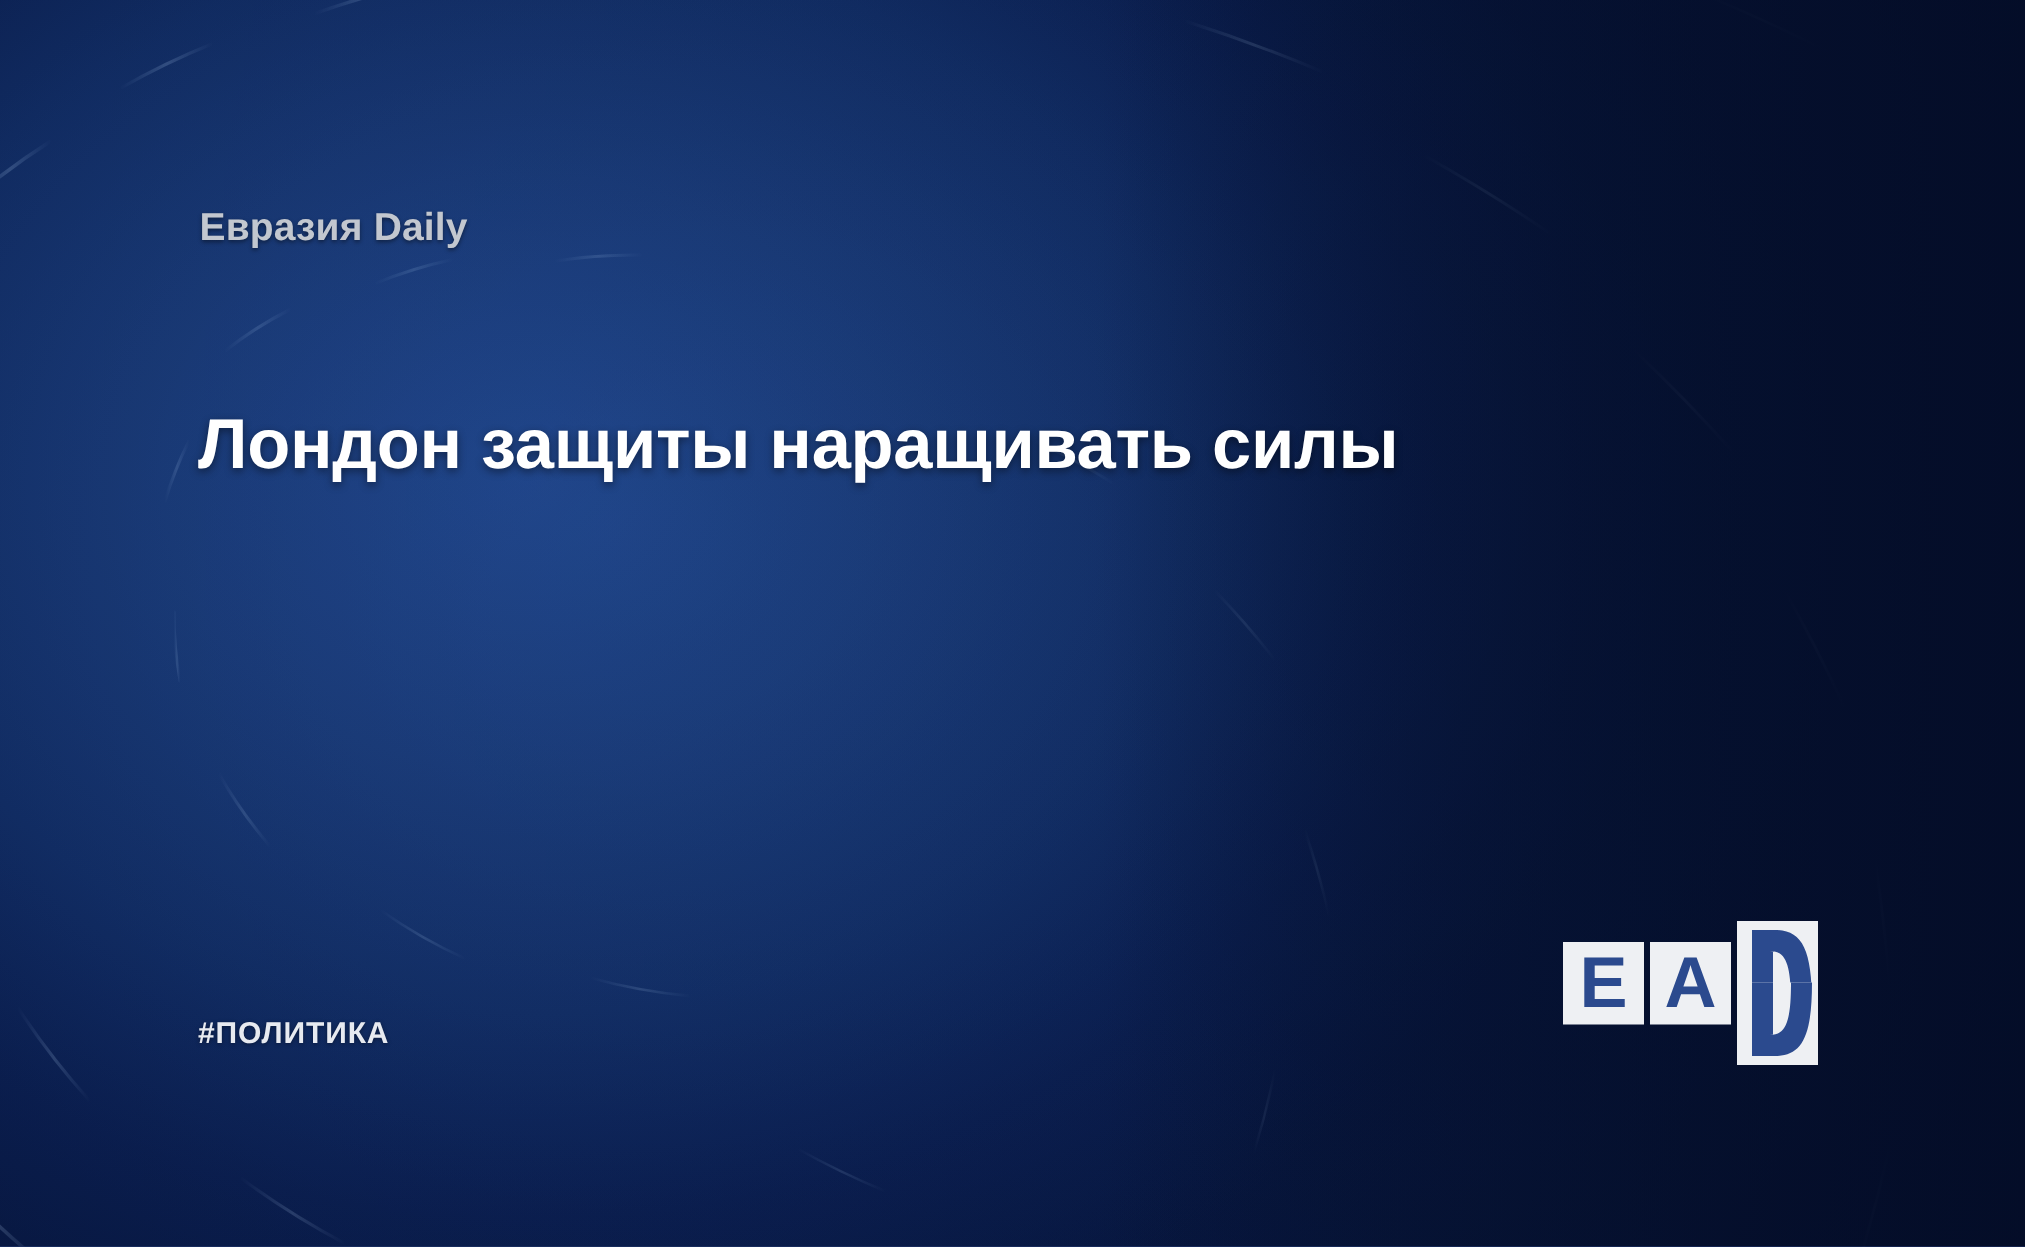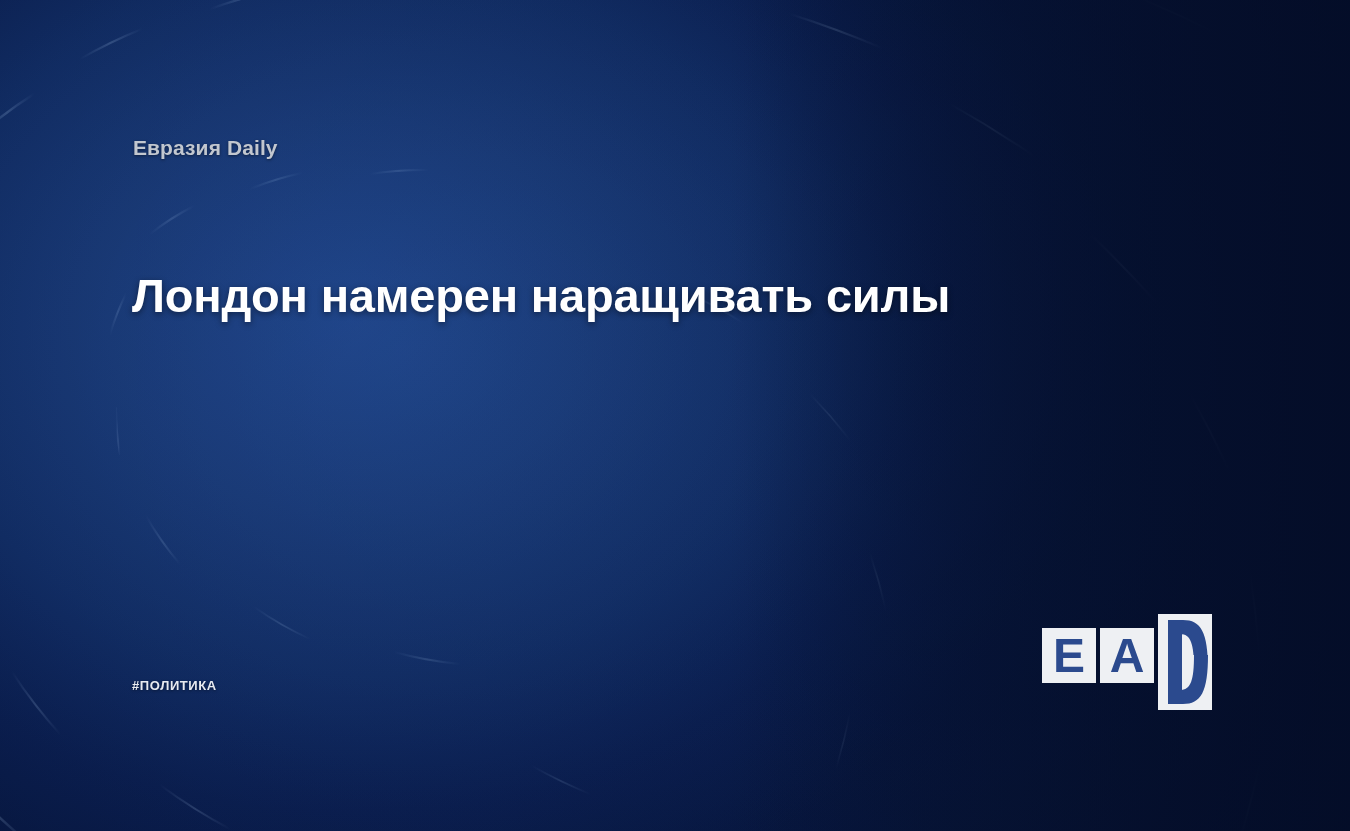--- a/index.html
+++ b/index.html
@@ -47,21 +47,21 @@
     opacity: .55;
     mix-blend-mode: screen;
     pointer-events: none;
   }
 
   
   .brand {
     position: absolute;
     left: 133px;
     top: 136px;
-    font-size: 21px;
+    font-size: 26px;
     font-weight: bold;
     letter-spacing: .1px;
     color: #c2c7cf;
     text-shadow: 0 1px 3px rgba(0,0,0,.45);
     white-space: nowrap;
   }
 
   
   .headline {
     position: absolute;
@@ -75,21 +75,21 @@
     letter-spacing: -0.2px;
     text-shadow: 0 2px 6px rgba(0,0,0,.45);
   }
   .headline .hl-line { display: block; white-space: nowrap; }
 
   
   .tag {
     position: absolute;
     left: 132px;
     top: 678px;
-    font-size: 13px;
+    font-size: 20px;
     font-weight: bold;
     letter-spacing: .6px;
     color: #e7eaf0;
     text-shadow: 0 1px 3px rgba(0,0,0,.4);
     white-space: nowrap;
   }
 
   
   .logo {
     position: absolute;
@@ -208,21 +208,21 @@
       </g>
     </g>
   </svg>
 
   <div class="bg-vignette"></div>
   <div class="bg-dark-right"></div>
 
   <div class="brand">Евразия Daily</div>
 
   <div class="headline">
-    <span class="hl-line">Лондон намерен наращивать силы</span>
+    <span class="hl-line">Лондон защиты наращивать силы</span>
   </div>
 
   <div class="tag">#ПОЛИТИКА</div>
 
   <div class="logo">
     <div class="logo-tile tile-e">
       <div class="logo-glyph">E</div>
     </div>
     <div class="logo-tile tile-a">
       <div class="logo-glyph">A</div>

